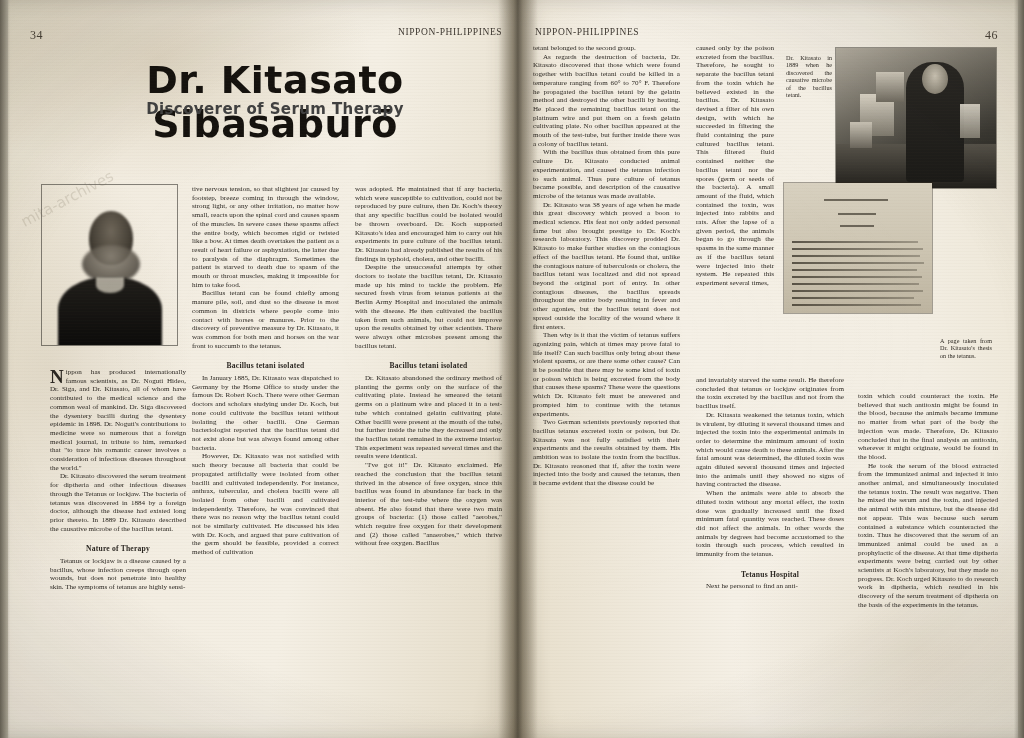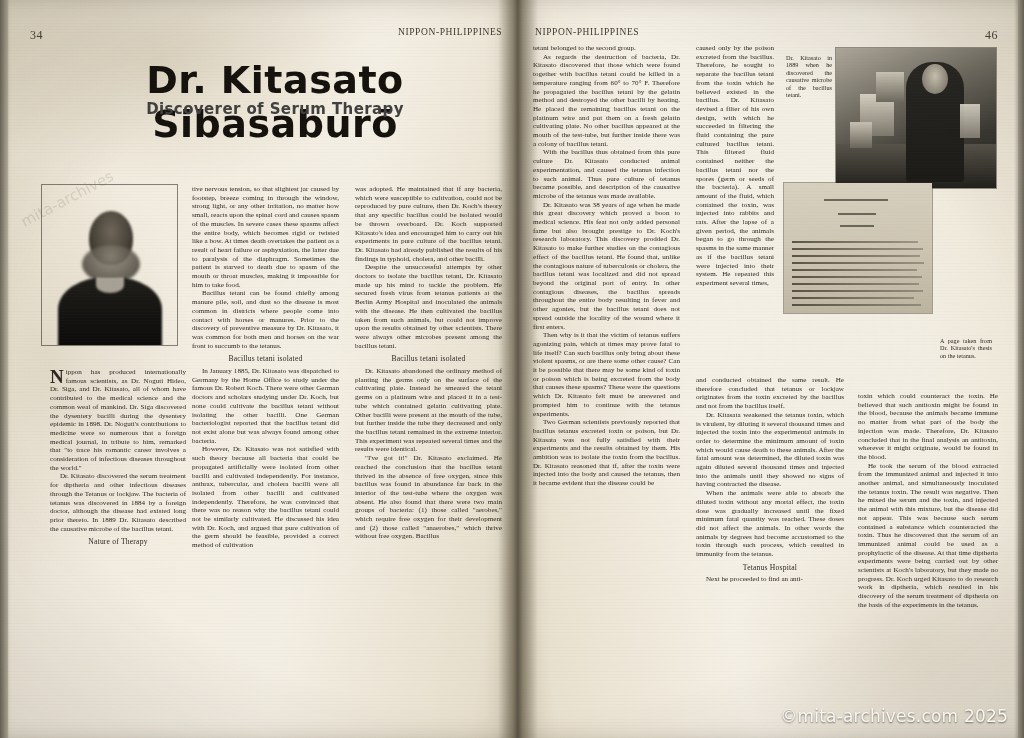--- a/index.html
+++ b/index.html
@@ -49,21 +49,21 @@
   .runhead{position:absolute;font-size:9.5px;color:#3d3730;letter-spacing:.6px;z-index:3;
            font-family:"Liberation Serif",serif;}
 
   
   .col{position:absolute;z-index:3;color:#2b2722;font-size:7.1px;line-height:8.7px;
        text-align:justify;text-justify:inter-word;
        -webkit-hyphens:auto;hyphens:auto;
        font-family:"Liberation Serif","DejaVu Serif",serif;}
   .col p{margin:0;text-indent:10px;}
   .col p.noind{text-indent:0;}
-  .col h3{margin:5px 0 3px 0;font-size:7.6px;text-align:center;font-weight:normal;
+  .col h3{margin:12px 0 3px 0;font-size:7.6px;text-align:center;font-weight:bold;
           letter-spacing:.2px;}
 
   
   .dropcap::first-letter{float:left;font-size:19px;line-height:15px;
         padding:1px 2px 0 0;font-weight:bold;}
 
   
   #title{position:absolute;z-index:4;left:60px;top:58px;width:430px;text-align:center;
      font-family:"DejaVu Sans","Liberation Sans",sans-serif;font-weight:bold;
      font-size:38px;letter-spacing:.5px;color:#15120e;}
@@ -152,20 +152,21 @@
     <div class="body"></div>
     <div class="collar"></div>
   </div>
 
   <div id="wm-diag">mita-archives</div>
 
   <div class="col" id="l-col1" style="left:50px;top:368px;width:136px;height:342px;">
     <p class="noind dropcap">Nippon has produced internationally famous scientists, as Dr. Noguti Hideo, Dr. Siga, and Dr. Kitasato, all of whom have contributed to the medical science and the common weal of mankind. Dr. Siga discovered the dysentery bacilli during the dysentery epidemic in 1898. Dr. Noguti's contributions to medicine were so numerous that a foreign medical journal, in tribute to him, remarked that "to trace his romantic career involves a consideration of infectious diseases throughout the world."</p>
     <p>Dr. Kitasato discovered the serum treatment for diptheria and other infectious diseases through the Tetanus or lockjaw. The bacteria of tetanus was discovered in 1884 by a foreign doctor, although the disease had existed long prior thereto. In 1889 Dr. Kitasato described the causative microbe of the bacillus tetani.</p>
     <h3>Nature of Therapy</h3>
+    <p>Tetanus or lockjaw is a disease caused by a bacillus, whose infection creeps through open wounds, but does not penetrate into healthy skin. The symptoms of tetanus are highly sensi-</p>
   </div>
 
   <div class="col" id="l-col2" style="left:192px;top:185px;width:147px;height:525px;">
     <p class="noind">tive nervous tension, so that slightest jar caused by footstep, breeze coming in through the window, strong light, or any other irritation, no matter how small, reacts upon the spinal cord and causes spasm of the muscles. In severe cases these spasms affect the entire body, which becomes rigid or twisted like a bow. At times death overtakes the patient as a result of heart failure or asphyxiation, the latter due to paralysis of the diaphragm. Sometimes the patient is starved to death due to spasm of the mouth or throat muscles, making it impossible for him to take food.</p>
     <p>Bacillus tetani can be found chiefly among manure pile, soil, and dust so the disease is most common in districts where people come into contact with horses or manures. Prior to the discovery of preventive measure by Dr. Kitasato, it was common for both men and horses on the war front to succumb to the tetanus.</p>
     <h3>Bacillus tetani isolated</h3>
     <p>In January 1885, Dr. Kitasato was dispatched to Germany by the Home Office to study under the famous Dr. Robert Koch. There were other German doctors and scholars studying under Dr. Koch, but none could cultivate the bacillus tetani without isolating the other bacilli. One German bacteriologist reported that the bacillus tetani did not exist alone but was always found among other bacteria.</p>
     <p>However, Dr. Kitasato was not satisfied with such theory because all bacteria that could be propagated artificially were isolated from other bacilli and cultivated independently. For instance, anthrax, tubercular, and cholera bacilli were all isolated from other bacilli and cultivated independently. Therefore, he was convinced that there was no reason why the bacillus tetani could not be similarly cultivated. He discussed his idea with Dr. Koch, and argued that pure cultivation of the germ should be feasible, provided a correct method of cultivation</p>
   </div>
 
@@ -186,25 +187,25 @@
     <p>With the bacillus thus obtained from this pure culture Dr. Kitasato conducted animal experimentation, and caused the tetanus infection to such animal. Thus pure culture of tetanus became possible, and description of the causative microbe of the tetanus was made available.</p>
     <p>Dr. Kitasato was 38 years of age when he made this great discovery which proved a boon to medical science. His feat not only added personal fame but also brought prestige to Dr. Koch's research laboratory. This discovery prodded Dr. Kitasato to make further studies on the contagious effect of the bacillus tetani. He found that, unlike the contagious nature of tuberculosis or cholera, the bacillus tetani was localized and did not spread beyond the original port of entry. In other contagious diseases, the bacillus spreads throughout the entire body resulting in fever and other agonies, but the bacillus tetani does not spread outside the locality of the wound where it first enters.</p>
     <p>Then why is it that the victim of tetanus suffers agonizing pain, which at times may prove fatal to life itself? Can such bacillus only bring about these violent spasms, or are there some other cause? Can it be possible that there may be some kind of toxin or poison which is being excreted from the body that causes these spasms? These were the questions which Dr. Kitasato felt must be answered and prompted him to continue with the tetanus experiments.</p>
     <p>Two German scientists previously reported that bacillus tetanus excreted toxin or poison, but Dr. Kitasata was not fully satisfied with their experiments and the results obtained by them. His ambition was to isolate the toxin from the bacillus. Dr. Kitasato reasoned that if, after the toxin were injected into the body and caused the tetanus, then it became evident that the disease could be</p>
   </div>
 
   <div class="col" id="r-col2a" style="left:696px;top:44px;width:78px;height:330px;">
     <p class="noind">caused only by the poison excreted from the bacillus. Therefore, he sought to separate the bacillus tetani from the toxin which he believed existed in the bacillus. Dr. Kitasato devised a filter of his own design, with which he succeeded in filtering the fluid containing the pure cultured bacillus tetani. This filtered fluid contained neither the bacillus tetani nor the spores (germ or seeds of the bacteria). A small amount of the fluid, which contained the toxin, was injected into rabbits and rats. After the lapse of a given period, the animals began to go through the spasms in the same manner as if the bacillus tetani were injected into their system. He repeated this experiment several times,</p>
   </div>
   <div class="col" id="r-col2b" style="left:696px;top:376px;width:148px;height:334px;">
-    <p class="noind">and conducted obtained the same result. He therefore concluded that tetanus or lockjaw originates from the toxin excreted by the bacillus and not from the bacillus itself.</p>
+    <p class="noind">and invariably starved the same result. He therefore concluded that tetanus or lockjaw originates from the toxin excreted by the bacillus and not from the bacillus itself.</p>
     <p>Dr. Kitasata weakened the tetanus toxin, which is virulent, by diluting it several thousand times and injected the toxin into the experimental animals in order to determine the minimum amount of toxin which would cause death to these animals. After the fatal amount was determined, the diluted toxin was again diluted several thousand times and injected into the animals until they showed no signs of having contracted the disease.</p>
     <p>When the animals were able to absorb the diluted toxin without any mortal effect, the toxin dose was gradually increased until the fixed minimum fatal quantity was reached. These doses did not affect the animals. In other words the animals by degrees had become accustomed to the toxin through such process, which resulted in immunity from the tetanus.</p>
     <h3>Tetanus Hospital</h3>
-    <p>Next he proceeded to find an anti-</p>
+    <p>Next he personal to find an anti-</p>
   </div>
 
   <div class="col" id="r-col3" style="left:858px;top:392px;width:140px;height:318px;">
     <p class="noind">toxin which could counteract the toxin. He believed that such antitoxin might be found in the blood, because the animals became immune no matter from what part of the body the injection was made. Therefore, Dr. Kitasato concluded that in the final analysis an antitoxin, wherever it might originate, would be found in the blood.</p>
     <p>He took the serum of the blood extracted from the immunized animal and injected it into another animal, and simultaneously inoculated the tetanus toxin. The result was negative. Then he mixed the serum and the toxin, and injected the animal with this mixture, but the disease did not appear. This was because such serum contained a substance which counteracted the toxin. Thus he discovered that the serum of an immunized animal could be used as a prophylactic of the disease. At that time diptheria experiments were being carried out by other scientists at Koch's laboratory, but they made no progress. Dr. Koch urged Kitasato to do research work in diptheria, which resulted in his discovery of the serum treatment of diptheria on the basis of the experiments in the tetanus.</p>
   </div>
 
   <div class="photo" id="lab-photo">
     <div class="bench"></div>
     <div class="figure"></div>
@@ -232,14 +233,13 @@
     <div class="ln" style="top:121px;width:129px;"></div>
   </div>
   <div class="caption" style="left:940px;top:337px;width:52px;">A page taken from Dr. Kitasato's thesis on the tetanus.</div>
 
   <div id="gutter"></div>
   <div class="edge" id="edge-l"></div>
   <div class="edge" id="edge-r"></div>
   <div id="grain"></div>
   <div id="grain2"></div>
 
-  <div id="wm">©mita-archives.com 2025</div>
 </div>
 
 </body></html>

